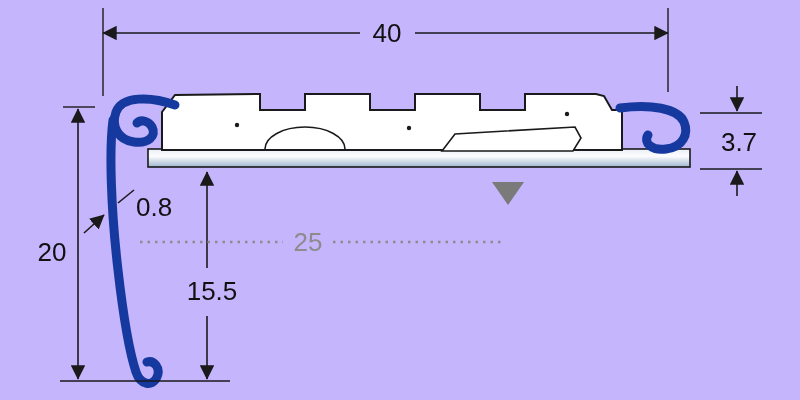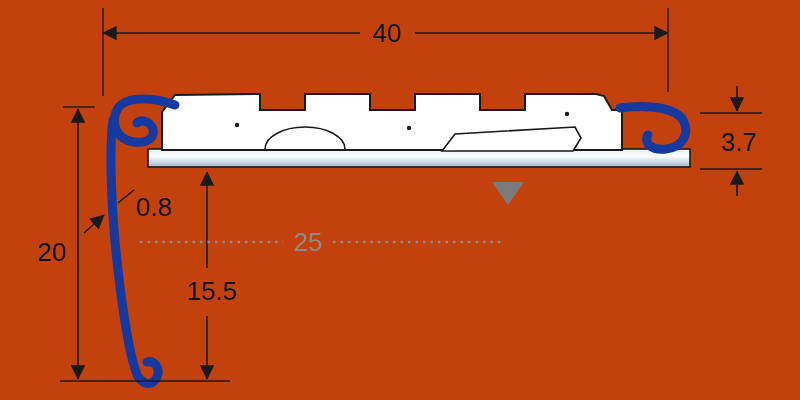--- a/index.html
+++ b/index.html
@@ -1,17 +1,17 @@
 <!DOCTYPE html>
 <html><head>
 <meta charset="utf-8">
 <style>
   html,body{margin:0;padding:0;background:#ffffff;}
   .canvas{
-    width:800px;height:400px;position:relative;background:#c2410c;
+    width:800px;height:400px;position:relative;background:#c4b5fd;
     font-family:"Liberation Sans", sans-serif;
     overflow:hidden;
   }
   svg{display:block;}
   text{
     font-family:"Liberation Sans", sans-serif;
     fill:#111111;
   }
   .dim-text{font-size:26px;}
   .dim-line{stroke:#1a1a1a;stroke-width:1.6;fill:none;}

